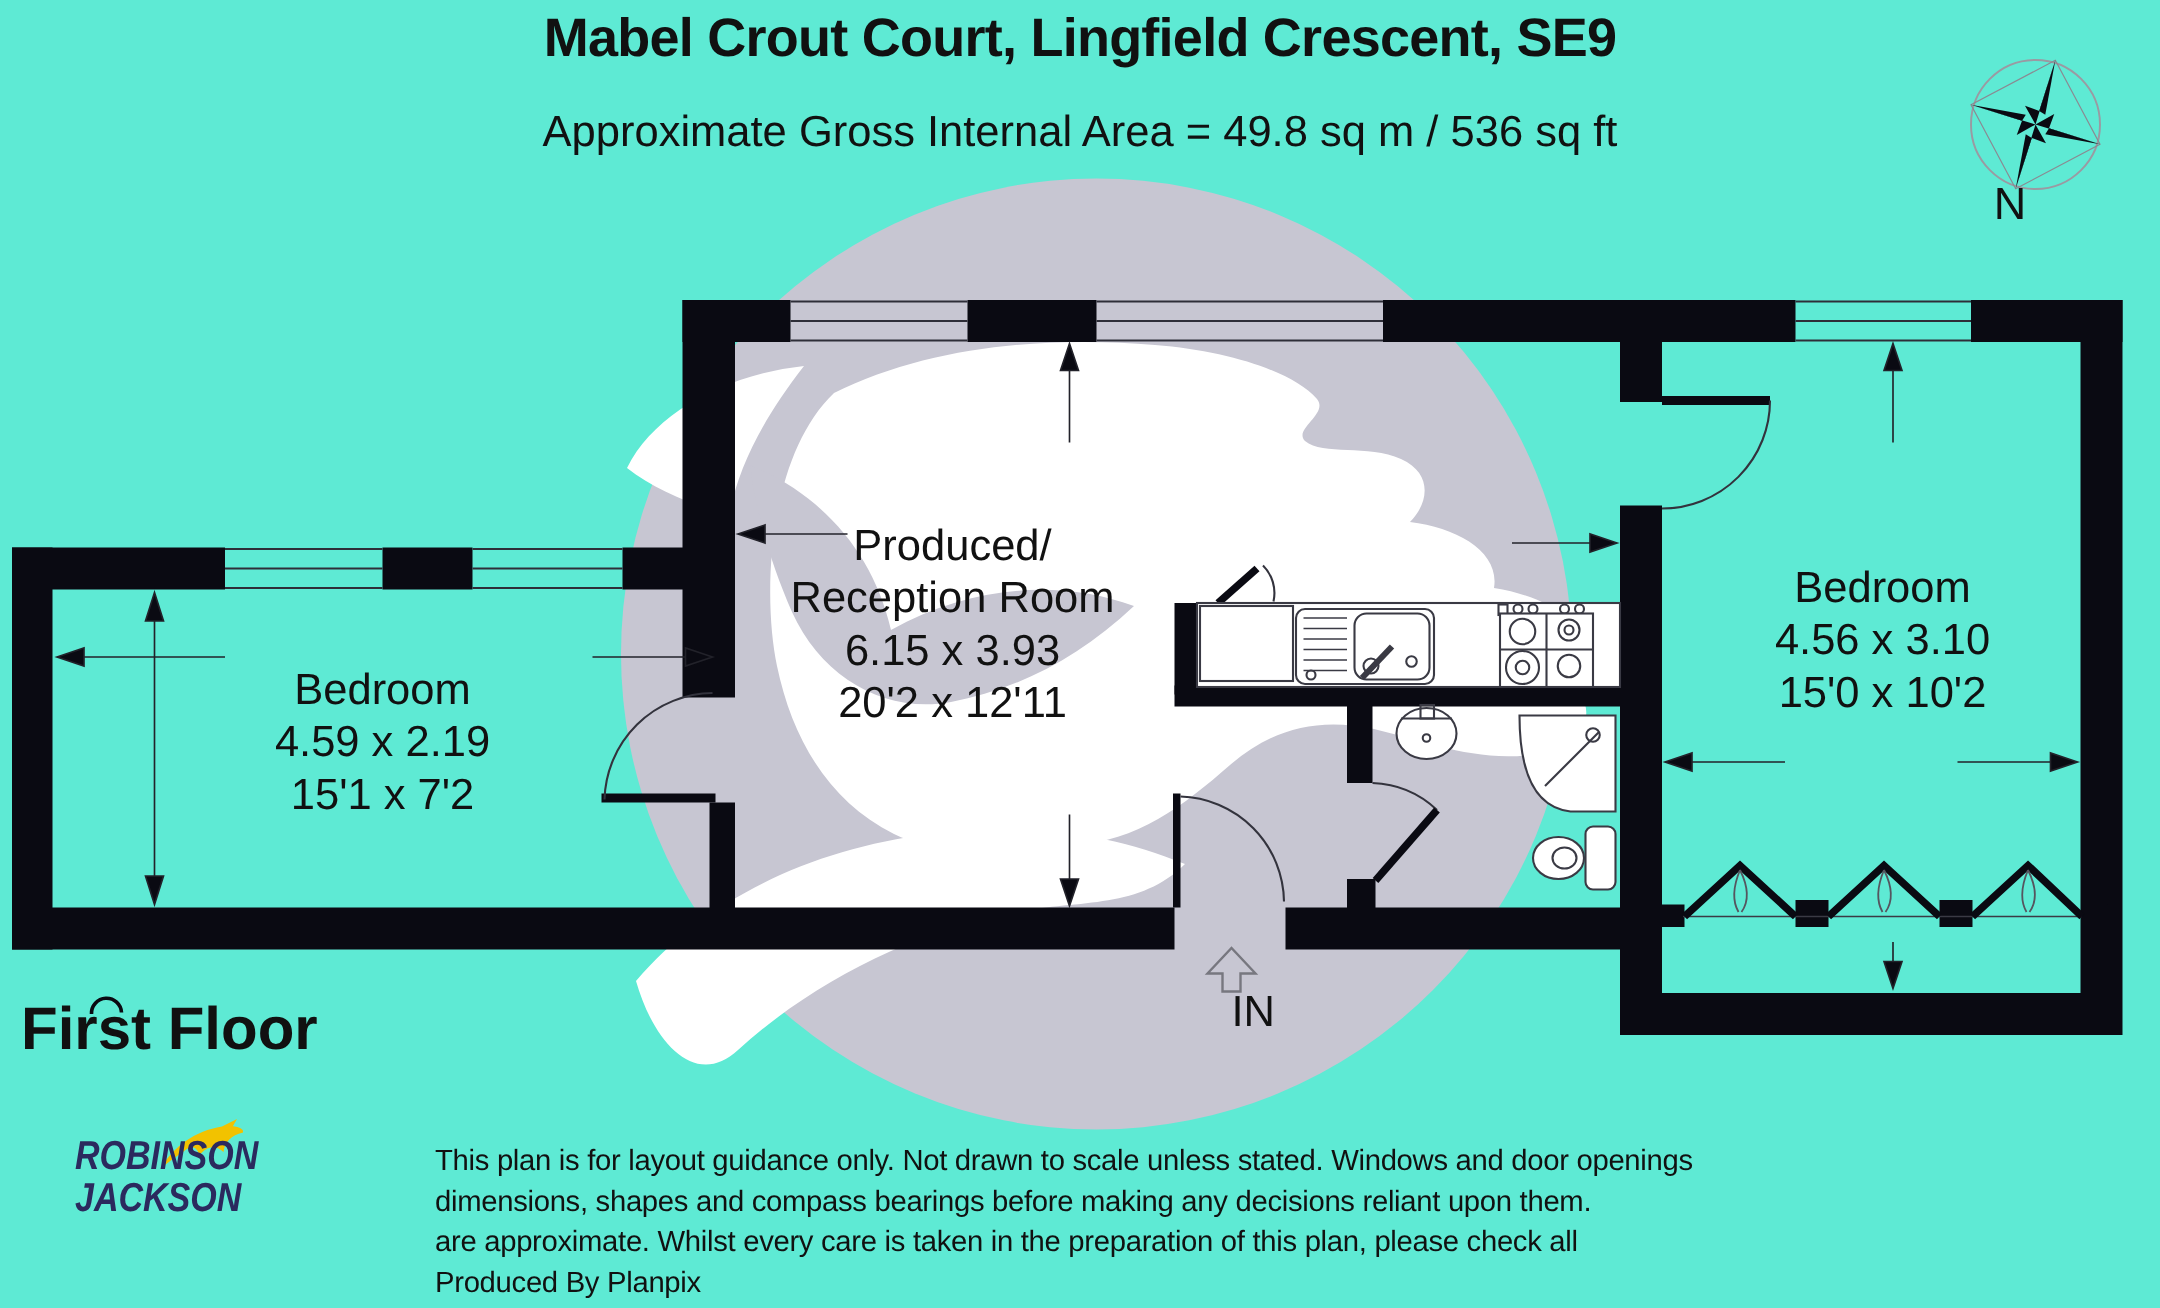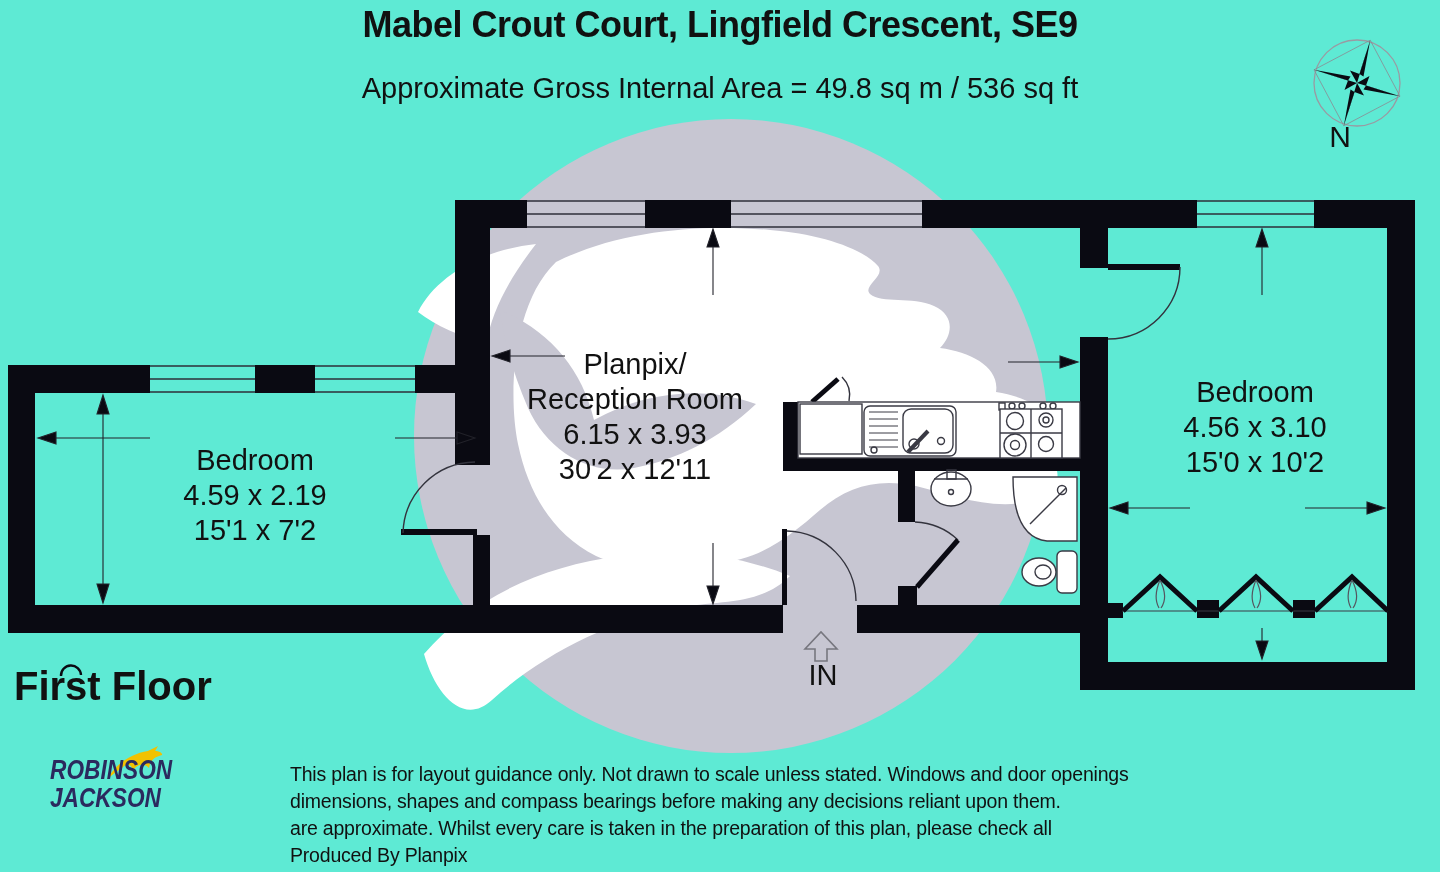--- a/index.html
+++ b/index.html
@@ -4,21 +4,21 @@
 <style>
   html,body{margin:0;padding:0;background:#fff;}
   .canvas{position:relative;width:1440px;height:872px;background:#5eead4;overflow:hidden;
           font-family:"Liberation Sans","DejaVu Sans",sans-serif;color:#111;}
   .wall{position:absolute;background:#0a0a12;}
   .title{position:absolute;left:0;top:4px;width:1440px;text-align:center;
          font-size:36px;font-weight:700;letter-spacing:-0.5px;}
   .subtitle{position:absolute;left:0;top:72px;width:1440px;text-align:center;font-size:29px;}
   .room-label{position:absolute;text-align:center;font-size:29px;line-height:35px;z-index:6;}
   .room-label div{white-space:nowrap;}
-  .in-label{position:absolute;left:796px;top:659px;width:54px;text-align:center;
+  .in-label{position:absolute;left:796px;top:659px;width:54px;text-align:right;
             font-size:29px;z-index:6;}
   .floor-label{position:absolute;left:14px;top:664px;font-size:40px;font-weight:700;z-index:6;}
   .n-label{position:absolute;left:1318px;top:120px;width:44px;text-align:center;font-size:30px;z-index:6;}
   .linework{position:absolute;left:0;top:0;z-index:5;}
   .watermark{position:absolute;left:0;top:0;z-index:1;}
   .wall,.leaf{z-index:4;}
   .logo{position:absolute;left:38px;top:757px;width:150px;z-index:6;}
   .logo .l1,.logo .l2{font-style:italic;font-weight:700;color:#2b2a5e;
         transform:scaleX(0.84);transform-origin:center;letter-spacing:0px;white-space:nowrap;}
   .logo .l1{font-size:27px;line-height:27px;}
@@ -225,24 +225,24 @@
 
     <path d="M 815 661 V 649 H 805 L 821 632 L 837 649 H 827 V 661 Z" fill="none" stroke="#77777f" stroke-width="1.6"></path>
   </svg>
 
   <div class="room-label" style="left:105px;top:443px;width:300px;">
     <div>Bedroom</div>
     <div>4.59 x 2.19</div>
     <div>15'1 x 7'2</div>
   </div>
   <div class="room-label" style="left:485px;top:347px;width:300px;">
-    <div>Planpix/</div>
+    <div>Produced/</div>
     <div>Reception Room</div>
     <div>6.15 x 3.93</div>
-    <div>30'2 x 12'11</div>
+    <div>20'2 x 12'11</div>
   </div>
   <div class="room-label" style="left:1105px;top:375px;width:300px;">
     <div>Bedroom</div>
     <div>4.56 x 3.10</div>
     <div>15'0 x 10'2</div>
   </div>
 
   <div class="in-label">IN</div>
 
   <div class="floor-label">First Floor</div>

